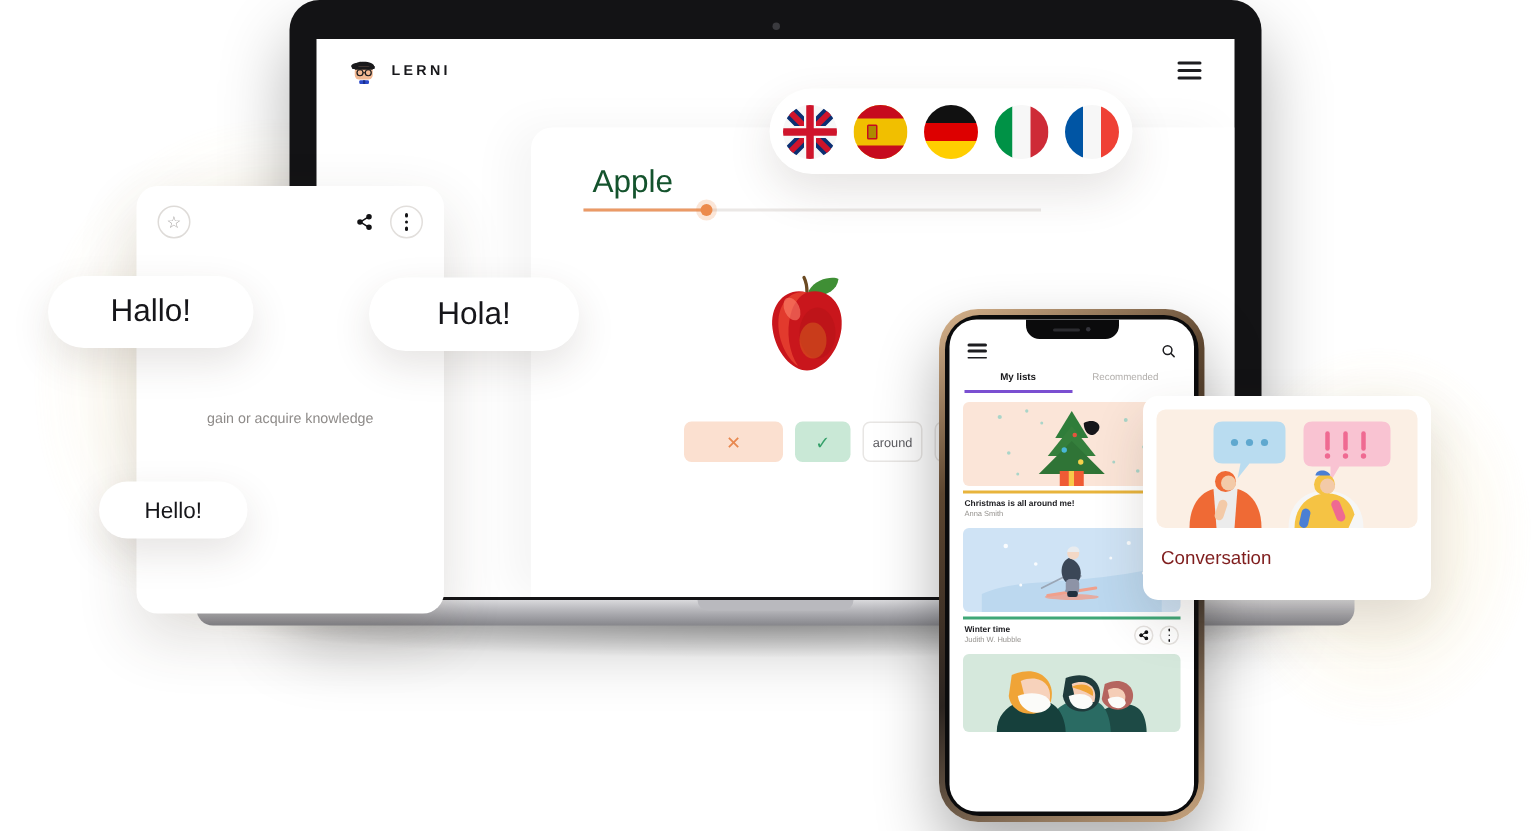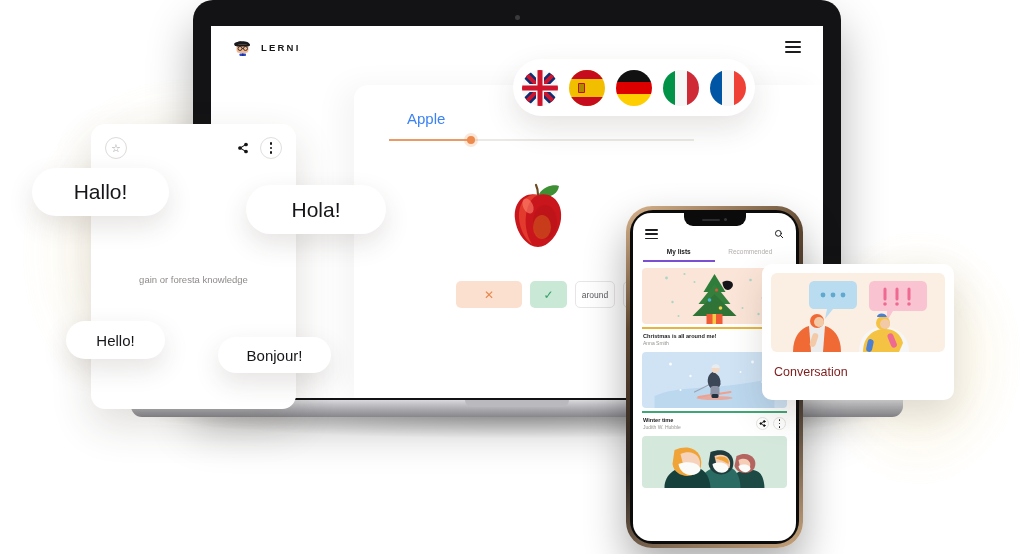--- a/index.html
+++ b/index.html
@@ -82,21 +82,21 @@
   .brand { display: flex; align-items: center; gap: 9px; }
   .brand-name { font-size: 9.5px; font-weight: bold; letter-spacing: 2.2px; color: #17171a; }
   .hamburger { display: flex; flex-direction: column; gap: 3px; cursor: pointer; }
   .hamburger span { display: block; width: 16px; height: 2px; background: #1d1d20; border-radius: 1px; }
 
   .lesson-card {
     position: absolute; left: 143px; top: 59px; width: 469px; height: 313px;
     background: #fff; border-radius: 14px 0 0 0;
     box-shadow: -13px 0 30px rgba(0,0,0,.045);
   }
-  .lesson-title { position: absolute; left: 53px; top: 25px; font-size: 15px; color: #3b82f6; }
+  .lesson-title { position: absolute; left: 41px; top: 25px; font-size: 21px; color: #14532d; }
   .progress-track {
     position: absolute; left: 35px; top: 54px; width: 305px; height: 2px; background: #ebe8e6;
   }
   .progress-fill { position: absolute; left: 0; top: 0; height: 2px; background: #eb9a66; }
   .progress-knob {
     position: absolute; top: -3px; width: 8px; height: 8px; margin-left: -4px;
     border-radius: 50%; background: #ec8b4d; box-shadow: 0 0 0 3px rgba(236,139,77,.22);
   }
   .apple-art { position: absolute; left: 152px; top: 92px; width: 64px; height: 76px; }
 
@@ -136,21 +136,21 @@
     font-size: 9.5px; color: #8e8b89;
   }
 
   
   .bubble {
     position: absolute; background: #fff; border-radius: 999px;
     display: flex; align-items: center; justify-content: center;
     color: #16161a; box-shadow: 0 10px 26px rgba(60,50,40,.13);
     white-space: nowrap;
   }
-  .b-hallo   { left: 32px;  top: 168px; width: 137px; height: 48px; font-size: 21px; }
+  .b-hallo   { left: 32px;  top: 184px; width: 137px; height: 48px; font-size: 21px; }
   .b-hola    { left: 246px; top: 185px; width: 140px; height: 49px; font-size: 21px; }
   .b-hello   { left: 66px;  top: 321px; width: 99px;  height: 38px; font-size: 15px; }
   .b-bonjour { left: 218px; top: 337px; width: 113px; height: 36px; font-size: 15px; }
 
   
   .phone { position: absolute; left: 626px; top: 206px; width: 177px; height: 342px; }
   .phone-frame {
     position: absolute; inset: 0; border-radius: 26px;
     background: linear-gradient(150deg,#d8b48d,#5d4630 28%,#2b2420 60%,#c9a57e);
     box-shadow: 0 20px 42px rgba(0,0,0,.32);
@@ -354,27 +354,26 @@
         <line x1="8.3" y1="13.2" x2="15.7" y2="17.8"></line>
       </svg>
     </div>
     <div class="fc-icon fc-dots">
       <span class="dot3">
           <i></i>
           <i></i>
           <i></i>
         </span>
     </div>
-    <div class="fc-def">gain or foresta knowledge</div>
+    <div class="fc-def">gain or acquire knowledge</div>
   </div>
 
   <div class="bubble b-hallo">Hallo!</div>
   <div class="bubble b-hello">Hello!</div>
   <div class="bubble b-hola">Hola!</div>
-  <div class="bubble b-bonjour">Bonjour!</div>
 
   <div class="phone">
     <div class="phone-frame"></div>
     <div class="phone-inner"></div>
     <div class="phone-screen">
       <div class="phone-notch">
         <span class="notch-speaker"></span>
         <span class="notch-cam"></span>
       </div>
 

